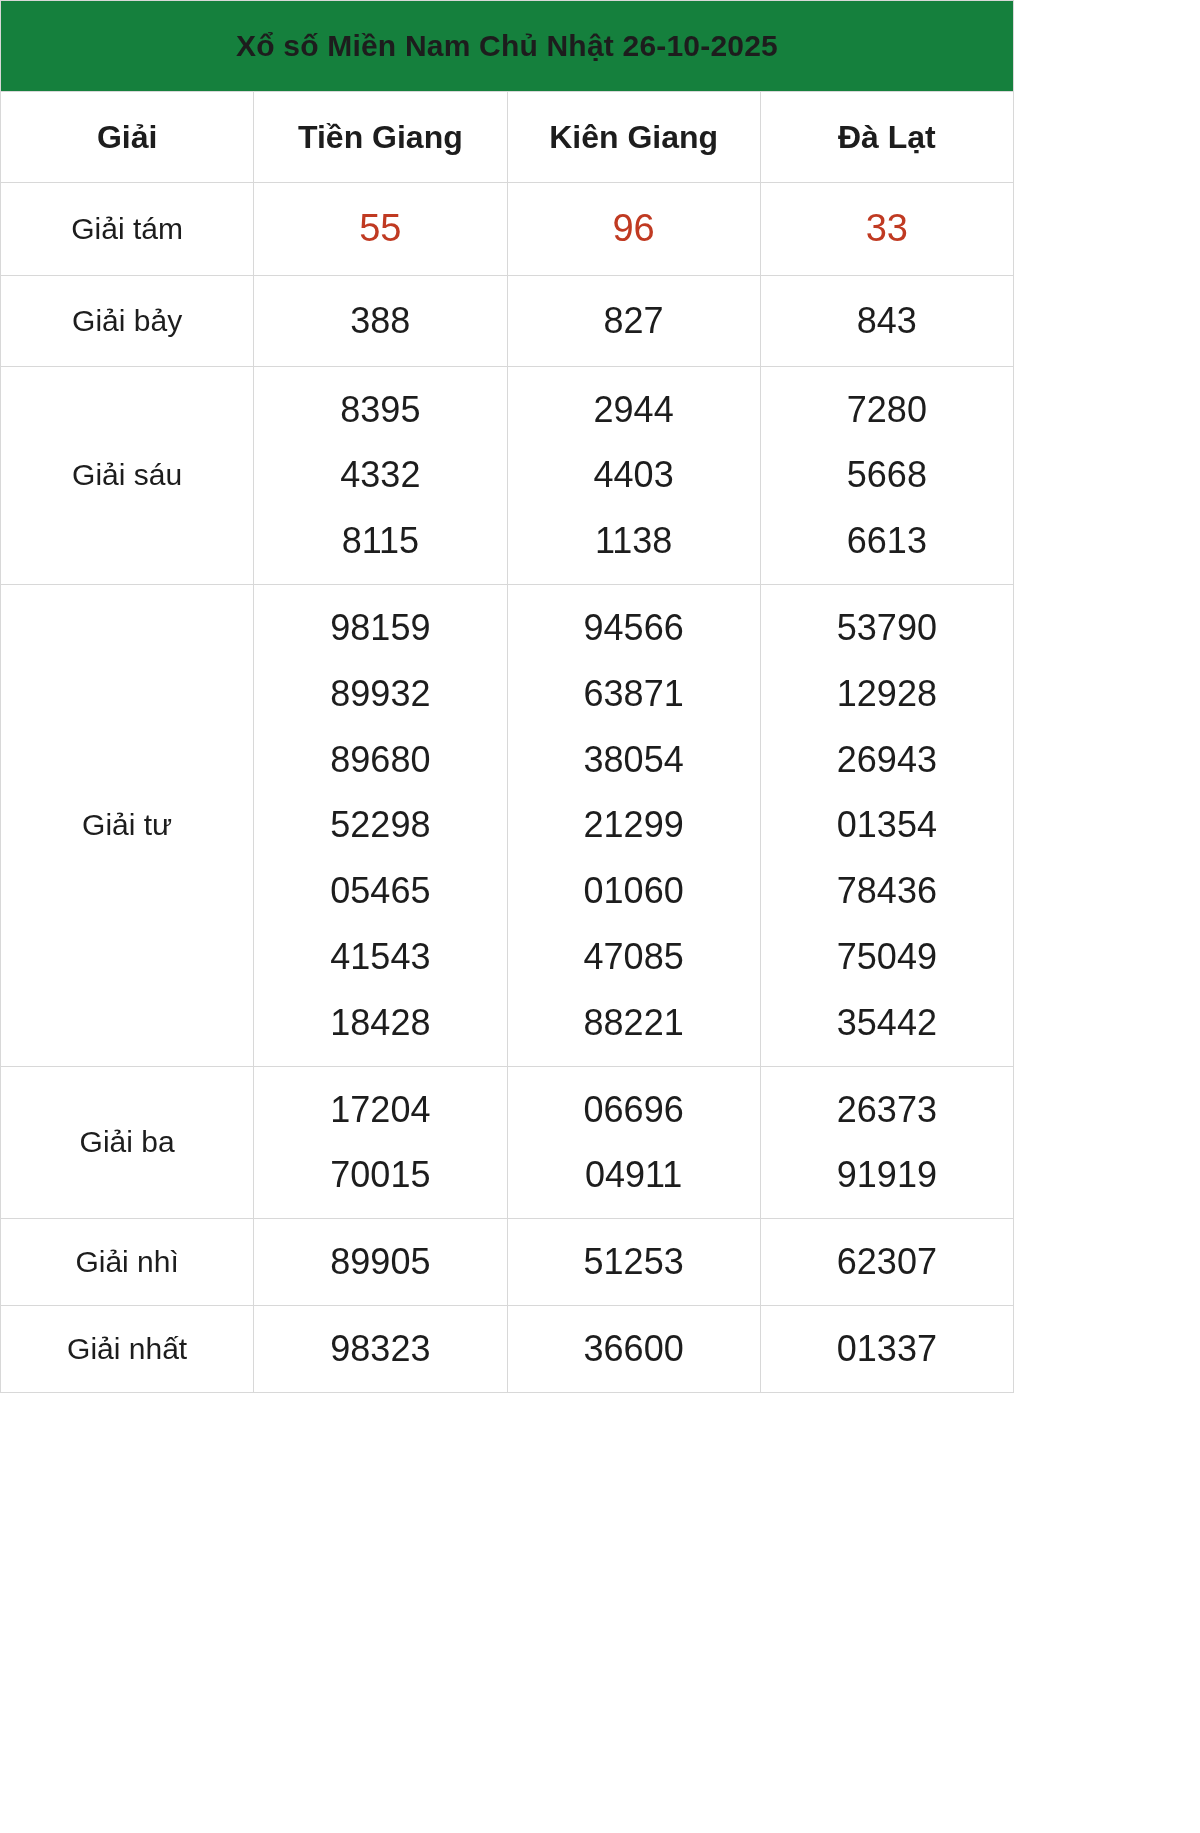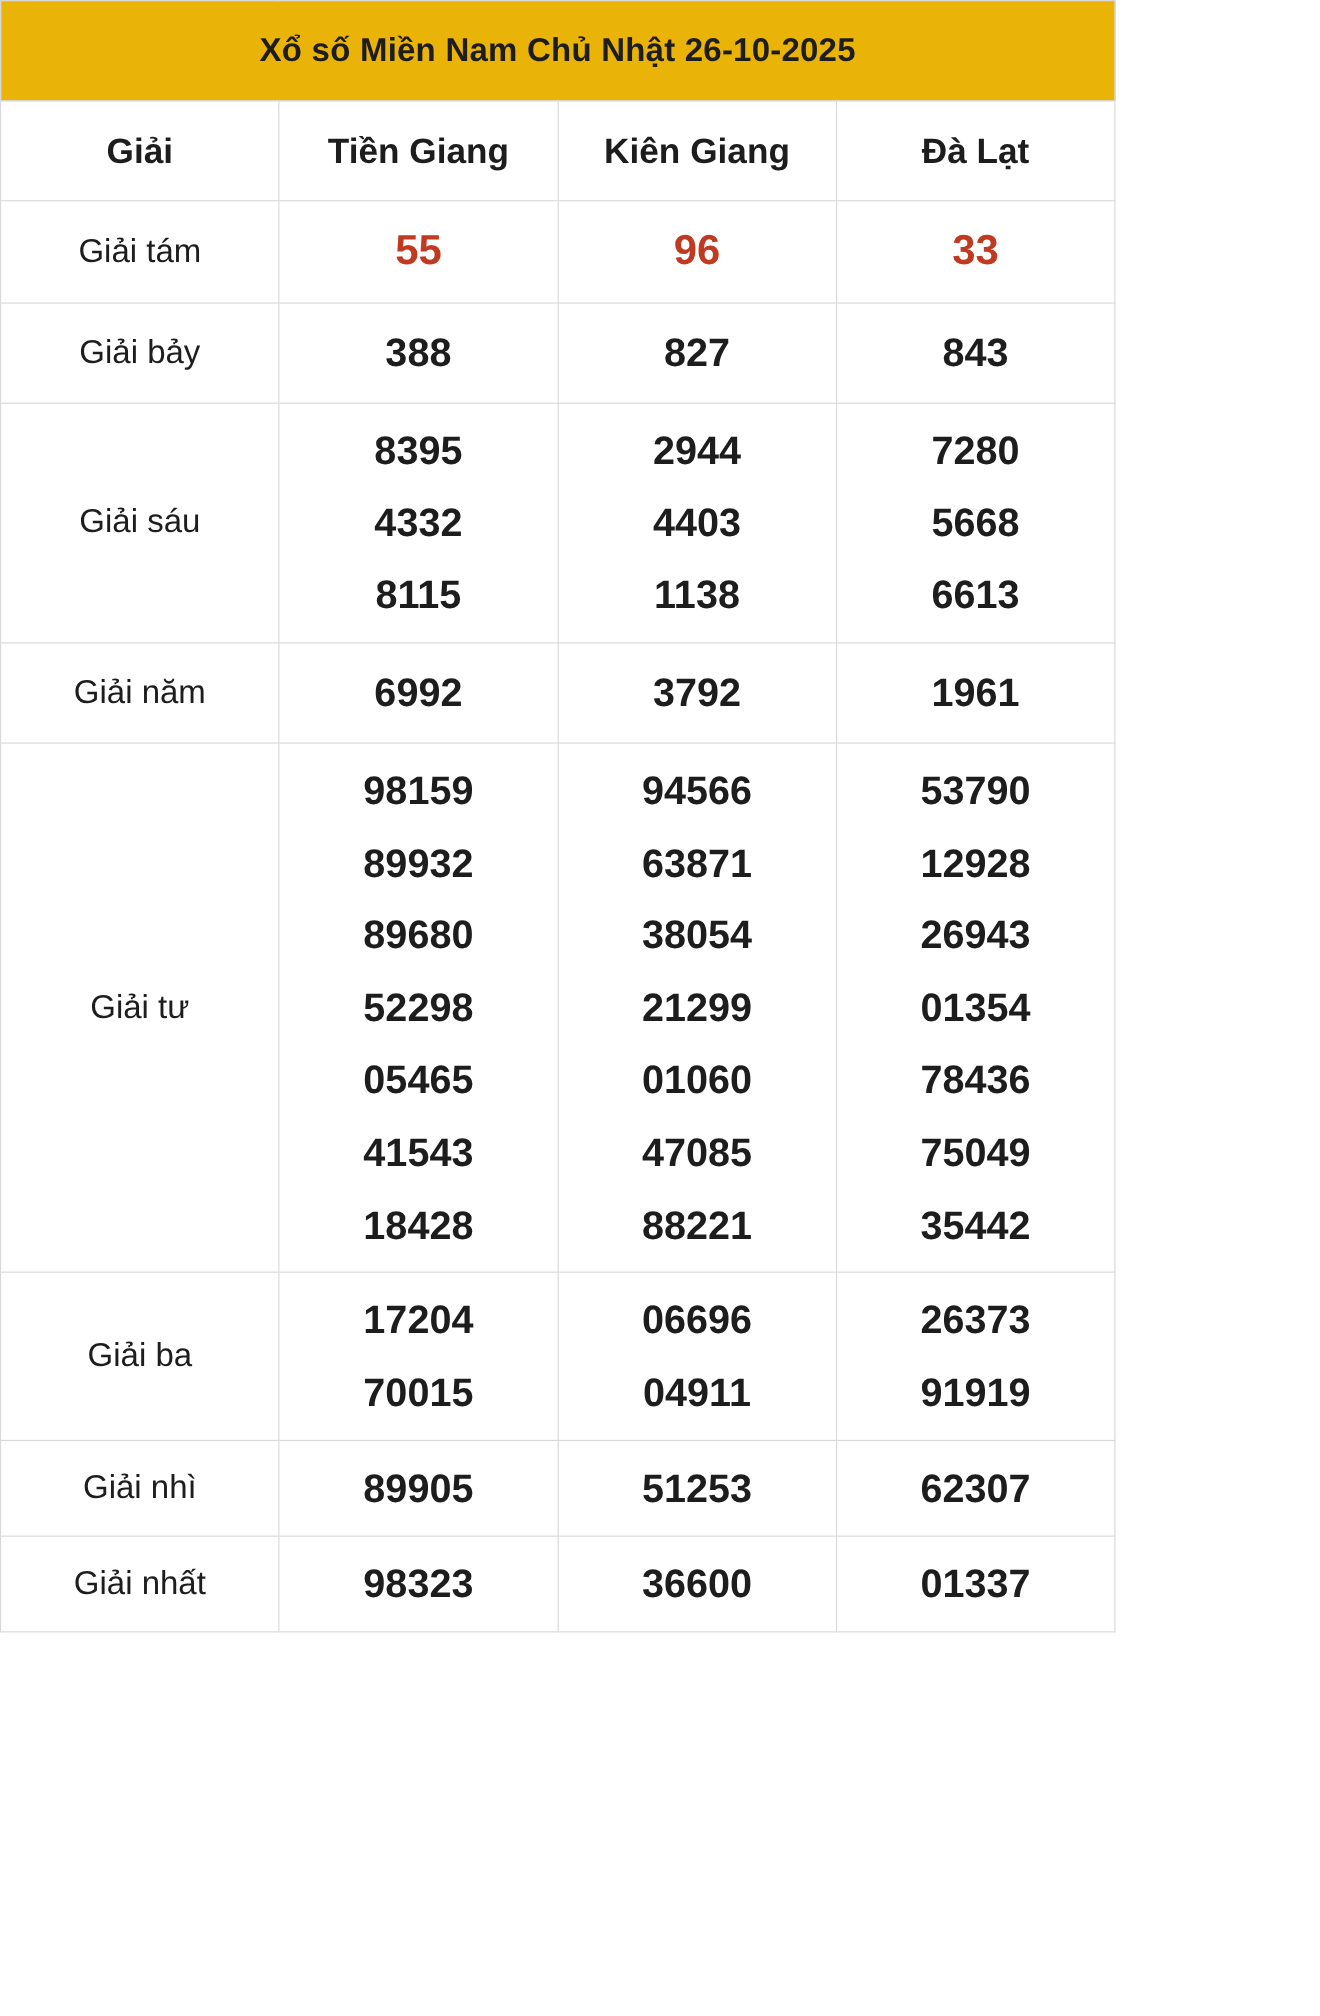--- a/index.html
+++ b/index.html
@@ -16,21 +16,21 @@
     width: 1014px;
     margin: 0;
     padding: 0;
   }
   .lottery-table {
     border-collapse: collapse;
     width: 1014px;
     table-layout: fixed;
   }
   .title-bar {
-    background: #eab308;
+    background: #15803d;
     color: #ffffff;
     font-size: 30px;
     font-weight: bold;
     text-align: center;
     height: 88px;
     vertical-align: middle;
     letter-spacing: 0.2px;
   }
   .lottery-table td, .lottery-table th {
     border: 1px solid #d8d8d8;
@@ -47,21 +47,21 @@
   }
   .province-head {
     font-size: 32px;
     font-weight: bold;
     color: #111111;
     height: 78px;
     padding: 6px 4px;
   }
   .num {
     font-size: 36px;
-    font-weight: bold;
+    font-weight: normal;
     color: #111111;
     line-height: 1.05;
     padding: 0;
     margin-top: 12px;
   }
   .num-line {
     display: block;
     padding: 14px 0;
   }
   .accent {
@@ -134,32 +134,20 @@
           <span class="num-line">4403</span>
           <span class="num-line">1138</span>
         </td>
         <td class="num cell-pad">
           <span class="num-line">7280</span>
           <span class="num-line">5668</span>
           <span class="num-line">6613</span>
         </td>
       </tr>
 
-      <tr class="row-g5">
-        <td class="prize-label">Giải năm</td>
-        <td class="num cell-pad">
-          <span class="num-line">6992</span>
-        </td>
-        <td class="num cell-pad">
-          <span class="num-line">3792</span>
-        </td>
-        <td class="num cell-pad">
-          <span class="num-line">1961</span>
-        </td>
-      </tr>
 
       <tr class="row-g4">
         <td class="prize-label">Giải tư</td>
         <td class="num cell-pad">
           <span class="num-line">98159</span>
           <span class="num-line">89932</span>
           <span class="num-line">89680</span>
           <span class="num-line">52298</span>
           <span class="num-line">05465</span>
           <span class="num-line">41543</span>

